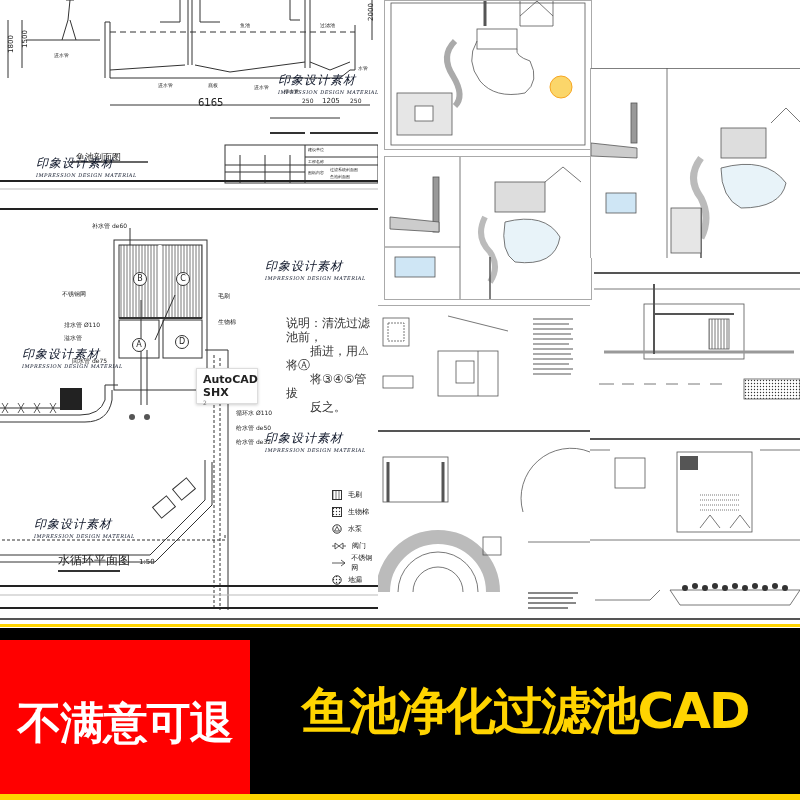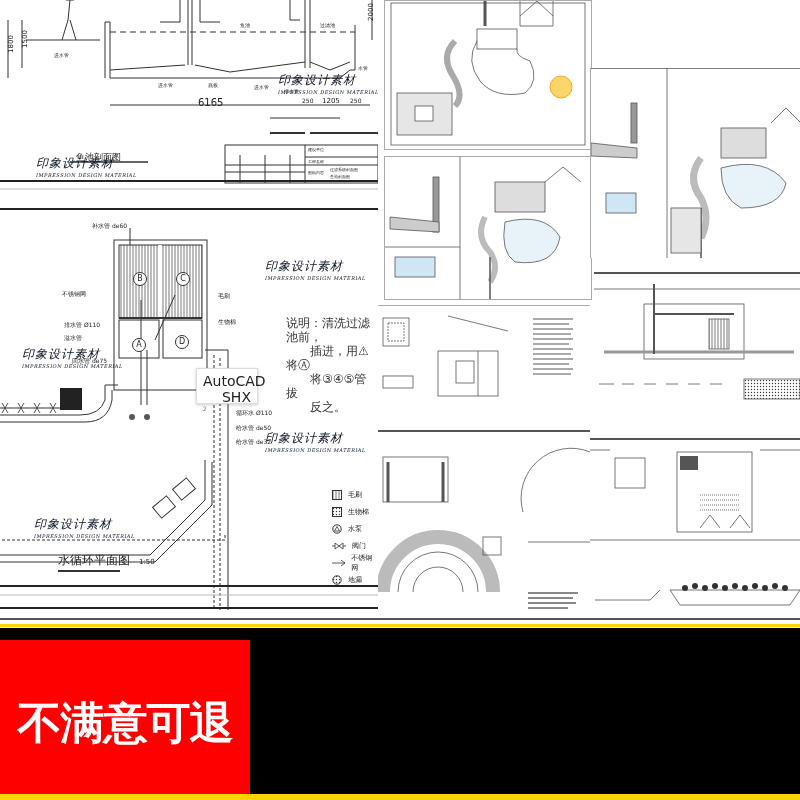--- a/index.html
+++ b/index.html
@@ -9,21 +9,21 @@
   .cad-text{font-family:"DejaVu Sans",sans-serif;color:#222;white-space:nowrap;}
   .wm{position:absolute;color:#0f172a;font-family:"DejaVu Serif",serif;font-style:italic;font-size:12px;letter-spacing:1px;white-space:nowrap;}
   .wm small{display:block;font-size:5px;letter-spacing:.5px;}
   .banner{position:absolute;left:0;top:628px;width:800px;height:172px;background:#000;}
   .banner-red{position:absolute;left:0;top:12px;width:250px;height:166px;background:#ff0000;display:flex;align-items:center;justify-content:center;}
   .banner-red span{color:#fff;font-weight:bold;font-size:44px;font-family:"DejaVu Sans",sans-serif;letter-spacing:-1px;}
   .banner-title{position:absolute;left:250px;top:0;width:550px;height:166px;display:flex;flex-direction:column;align-items:center;justify-content:center;color:#ffd400;font-weight:bold;font-family:"DejaVu Sans",sans-serif;}
   .banner-title .l1{font-size:50px;line-height:64px;letter-spacing:-2px;}
   .banner-title .l2{font-size:52px;line-height:64px;}
   .tooltip{position:absolute;left:196px;top:368px;width:62px;height:36px;background:#fff;border:1px solid #ddd;box-shadow:0 1px 3px rgba(0,0,0,.2);padding:4px 6px;box-sizing:border-box;}
-  .tooltip .t{font-size:14px;font-weight:normal;color:#222;text-align:right;}
+  .tooltip .t{font-size:11px;font-weight:bold;color:#222;}
   .tooltip .s{font-size:6px;color:#777;}
   .legend-row{display:flex;align-items:center;gap:6px;height:17px;font-size:7px;color:#222;}
   .circle-lbl{position:absolute;width:12px;height:12px;border:1px solid #333;border-radius:50%;font-size:8px;line-height:12px;text-align:center;background:#fff;color:#222;}
 </style>
 </head>
 <body>
 
 <div class="panel" style="left:0;top:0;width:378px;height:190px;">
   <svg width="378" height="190">
     <g stroke="#333" fill="none" stroke-width="1">
@@ -377,15 +377,16 @@
 </div>
 
 <div class="abs" style="left:0;top:618px;width:800px;height:2px;background:#555;"></div>
 <div class="abs" style="left:0;top:624px;width:800px;height:3px;background:#ffd400;"></div>
 
 <div class="banner">
   <div class="banner-red">
     <span>不满意可退</span>
   </div>
   <div class="banner-title">
+    <div class="l1">鱼池净化过滤池CAD</div>
   </div>
   <div class="abs" style="left:0;top:166px;width:800px;height:6px;background:#ffd400;"></div>
 </div>
 
 </body></html>

